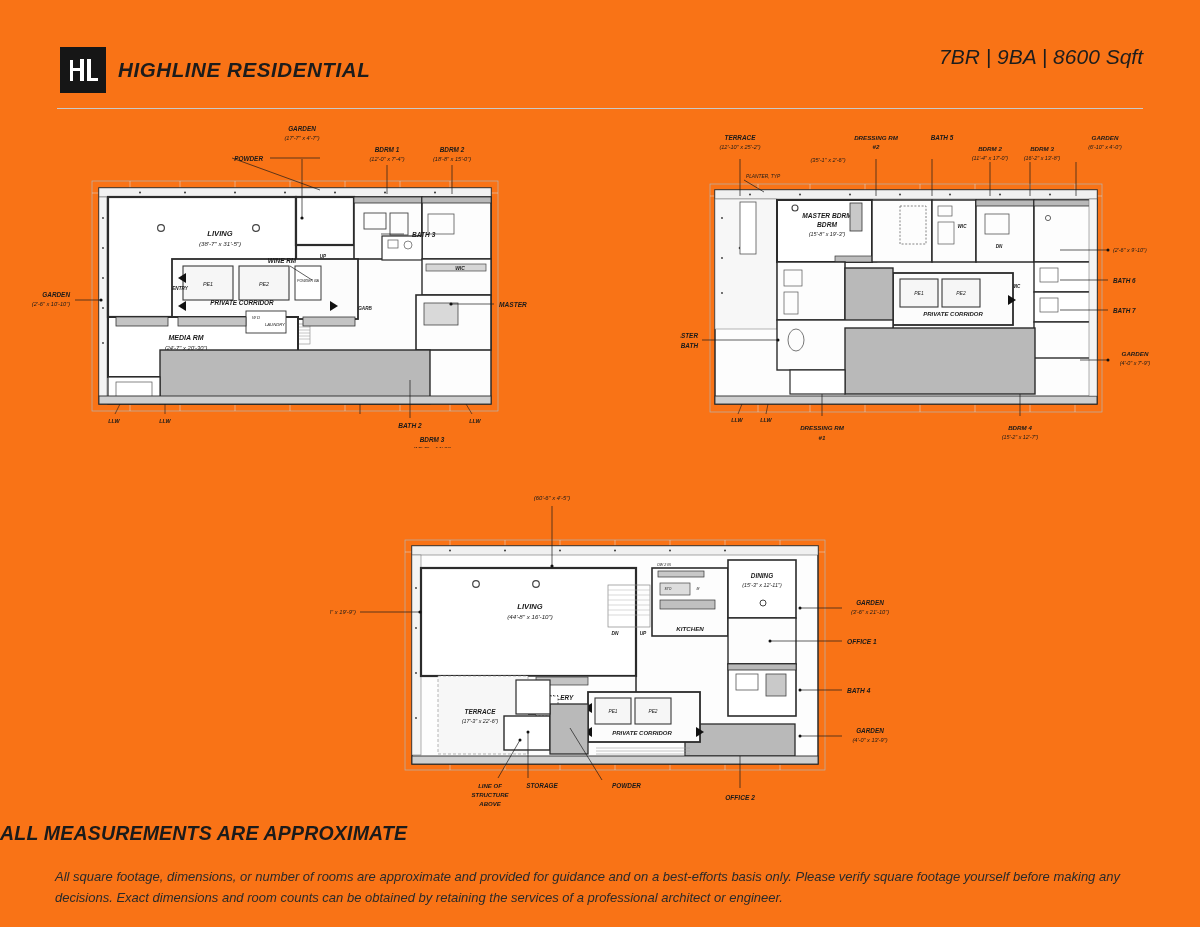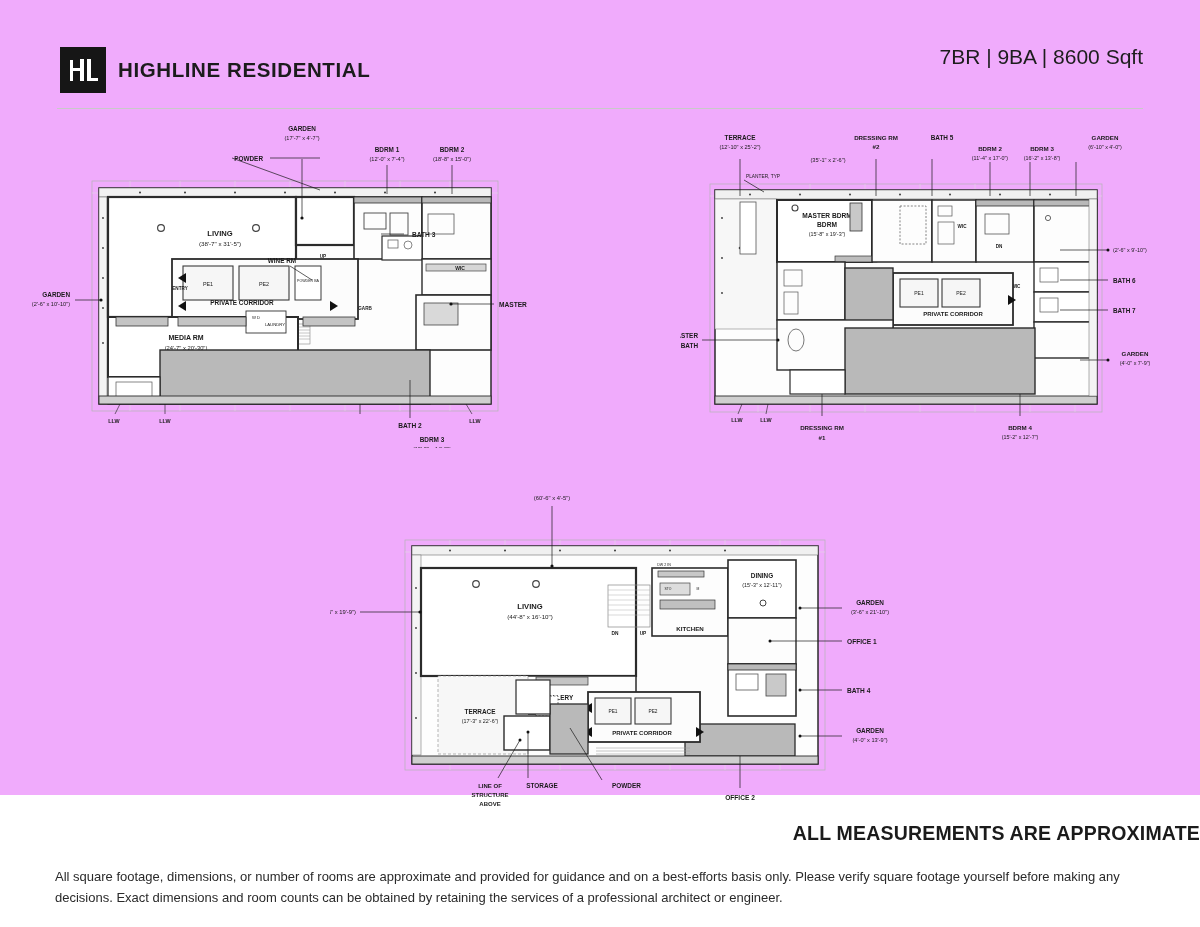--- a/index.html
+++ b/index.html
@@ -6,22 +6,23 @@
   html, body {
     margin: 0; padding: 0;
     background: #ffffff;
     width: 1200px; height: 927px;
     font-family: "Liberation Sans", sans-serif;
     color: #1a1a1a;
     overflow: hidden;
   }
   #page {
     position: relative;
-    width: 1200px; height: 795px;
-    background: #f0abfc;
+    width: 1200px; height: 927px;
+    background: #f97316;
+    font-style: italic;
   }
 
   
   #header {
     position: absolute;
     left: 0; top: 0;
     width: 1200px; height: 112px;
   }
   #brand {
     position: absolute;
@@ -92,26 +93,25 @@
   .plan-svg { display: block; }
   #plan-1 { position: absolute; left: 20px;  top: 118px; }
   #plan-2 { position: absolute; left: 680px; top: 118px; }
   #plan-3 { position: absolute; left: 330px; top: 478px; }
 
   
   #approx-note {
     position: absolute;
     left: 0; top: 822px;
     width: 1200px;
-    text-align: right;
+    text-align: left;
     font-size: 19.5px;
     font-weight: bold;
     letter-spacing: 0.2px;
     color: #1b1b1b;
-    padding-left: 32px;
   }
   #disclaimer {
     position: absolute;
     left: 55px; top: 866px;
     width: 1090px;
     text-align: left;
     font-size: 13px;
     line-height: 1.65;
     color: #2a2a2a;
   }

